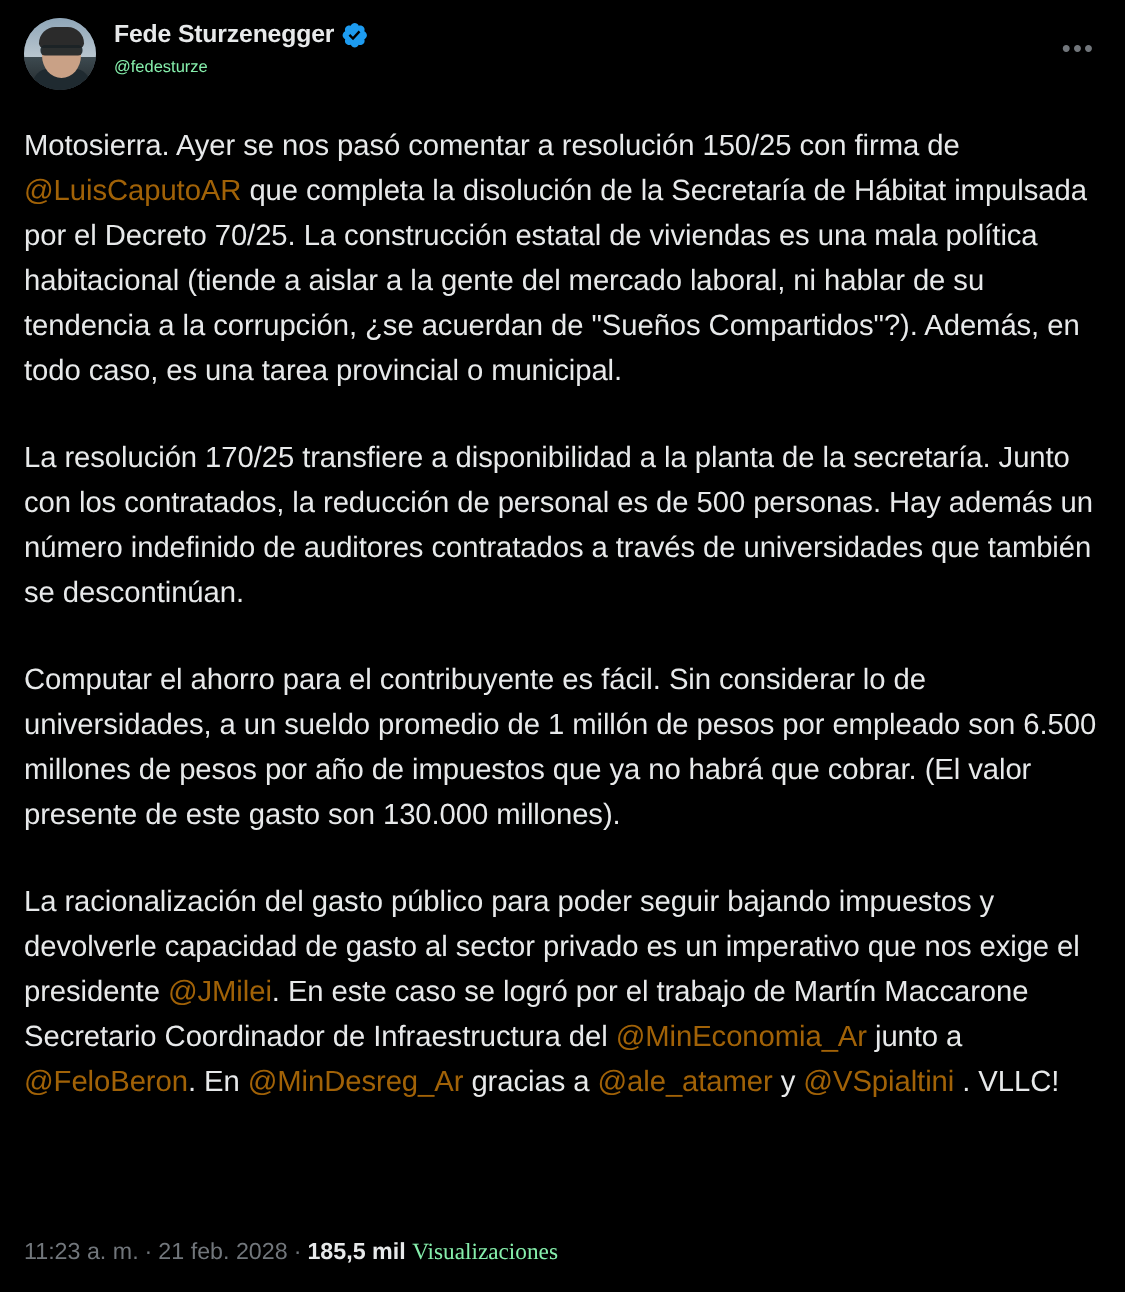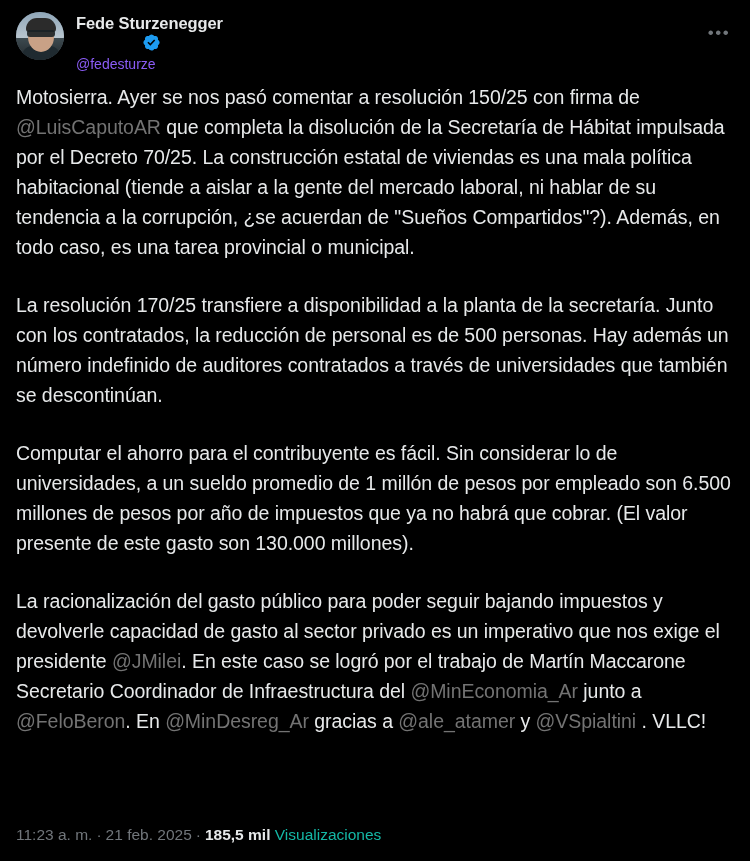--- a/index.html
+++ b/index.html
@@ -88,39 +88,38 @@
   }
   .names {
     margin-left: 12px;
     display: flex;
     flex-direction: column;
     justify-content: flex-start;
     padding-top: 1px;
   }
   .name-row {
     display: flex;
-    align-items: center;
+    align-items: flex-end;
     line-height: 20px;
-    flex-direction: column;
   }
   .display-name {
     font-size: 16.5px;
     font-weight: bold;
     color: #e7e9ea;
     letter-spacing: -0.1px;
   }
   .verified {
     margin-left: 4px;
     display: inline-flex;
     align-items: center;
   }
   .handle {
     margin-top: 2px;
-    font-size: 14px;
-    color: #8b5cf6;
+    font-size: 11px;
+    color: #86efac;
     line-height: 20px;
   }
   .more-btn {
     position: absolute;
     right: 14px;
     top: 16px;
     width: 34px;
     height: 34px;
     border-radius: 50%;
     display: flex;
@@ -138,42 +137,43 @@
     color: #e7e9ea;
     letter-spacing: -0.05px;
   }
   .body p {
     margin: 0 0 28px 0;
   }
   .body p:last-child {
     margin-bottom: 0;
   }
   .mention {
-    color: #737373;
+    color: #a16207;
     text-decoration: none;
   }
   .footer {
     position: absolute;
     left: 16px;
     bottom: 16px;
     font-size: 15.5px;
     color: #71767b;
     line-height: 20px;
     white-space: nowrap;
   }
   .footer .sep {
     margin: 0 4px;
   }
   .footer .views-count {
     color: #e7e9ea;
     font-weight: bold;
     margin-top: 32px;
   }
   .footer .views-label {
-    color: #14b8a6;
+    color: #86efac;
+    font-family: Liberation Serif, serif;
   }
 </style>
 </head>
 <body>
 
 <div class="tweet">
 
   <div class="header">
     <div class="avatar">
       <div class="sky"></div>
@@ -203,16 +203,16 @@
     <p><span>Motosierra. Ayer se nos pasó comentar a resolución 150/25 con firma de </span><a class="mention" href="#">@LuisCaputoAR</a><span> que completa la disolución de la Secretaría de Hábitat impulsada por el Decreto 70/25. La construcción estatal de viviendas es una mala política habitacional (tiende a aislar a la gente del mercado laboral, ni hablar de su tendencia a la corrupción, ¿se acuerdan de "Sueños Compartidos"?). Además, en todo caso, es una tarea provincial o municipal.</span></p>
 
     <p>La resolución 170/25 transfiere a disponibilidad a la planta de la secretaría. Junto con los contratados, la reducción de personal es de 500 personas. Hay además un número indefinido de auditores contratados a través de universidades que también se descontinúan.</p>
 
     <p>Computar el ahorro para el contribuyente es fácil. Sin considerar lo de universidades, a un sueldo promedio de 1 millón de pesos por empleado son 6.500 millones de pesos por año de impuestos que ya no habrá que cobrar. (El valor presente de este gasto son 130.000 millones).</p>
 
     <p><span>La racionalización del gasto público para poder seguir bajando impuestos y devolverle capacidad de gasto al sector privado es un imperativo que nos exige el presidente </span><a class="mention" href="#">@JMilei</a><span>. En este caso se logró por el trabajo de Martín Maccarone Secretario Coordinador de Infraestructura del </span><a class="mention" href="#">@MinEconomia_Ar</a><span> junto a </span><a class="mention" href="#">@FeloBeron</a><span>. En </span><a class="mention" href="#">@MinDesreg_Ar</a><span> gracias a </span><a class="mention" href="#">@ale_atamer</a><span> y </span><a class="mention" href="#">@VSpialtini</a><span> . VLLC!</span></p>
   </div>
 
   <div class="footer">
-    <span>11:23 a. m.</span><span class="sep">·</span><span>21 feb. 2025</span><span class="sep">·</span><span class="views-count">185,5 mil</span> <span class="views-label">Visualizaciones</span>
+    <span>11:23 a. m.</span><span class="sep">·</span><span>21 feb. 2028</span><span class="sep">·</span><span class="views-count">185,5 mil</span> <span class="views-label">Visualizaciones</span>
   </div>
 
 </div>
 
 </body></html>

